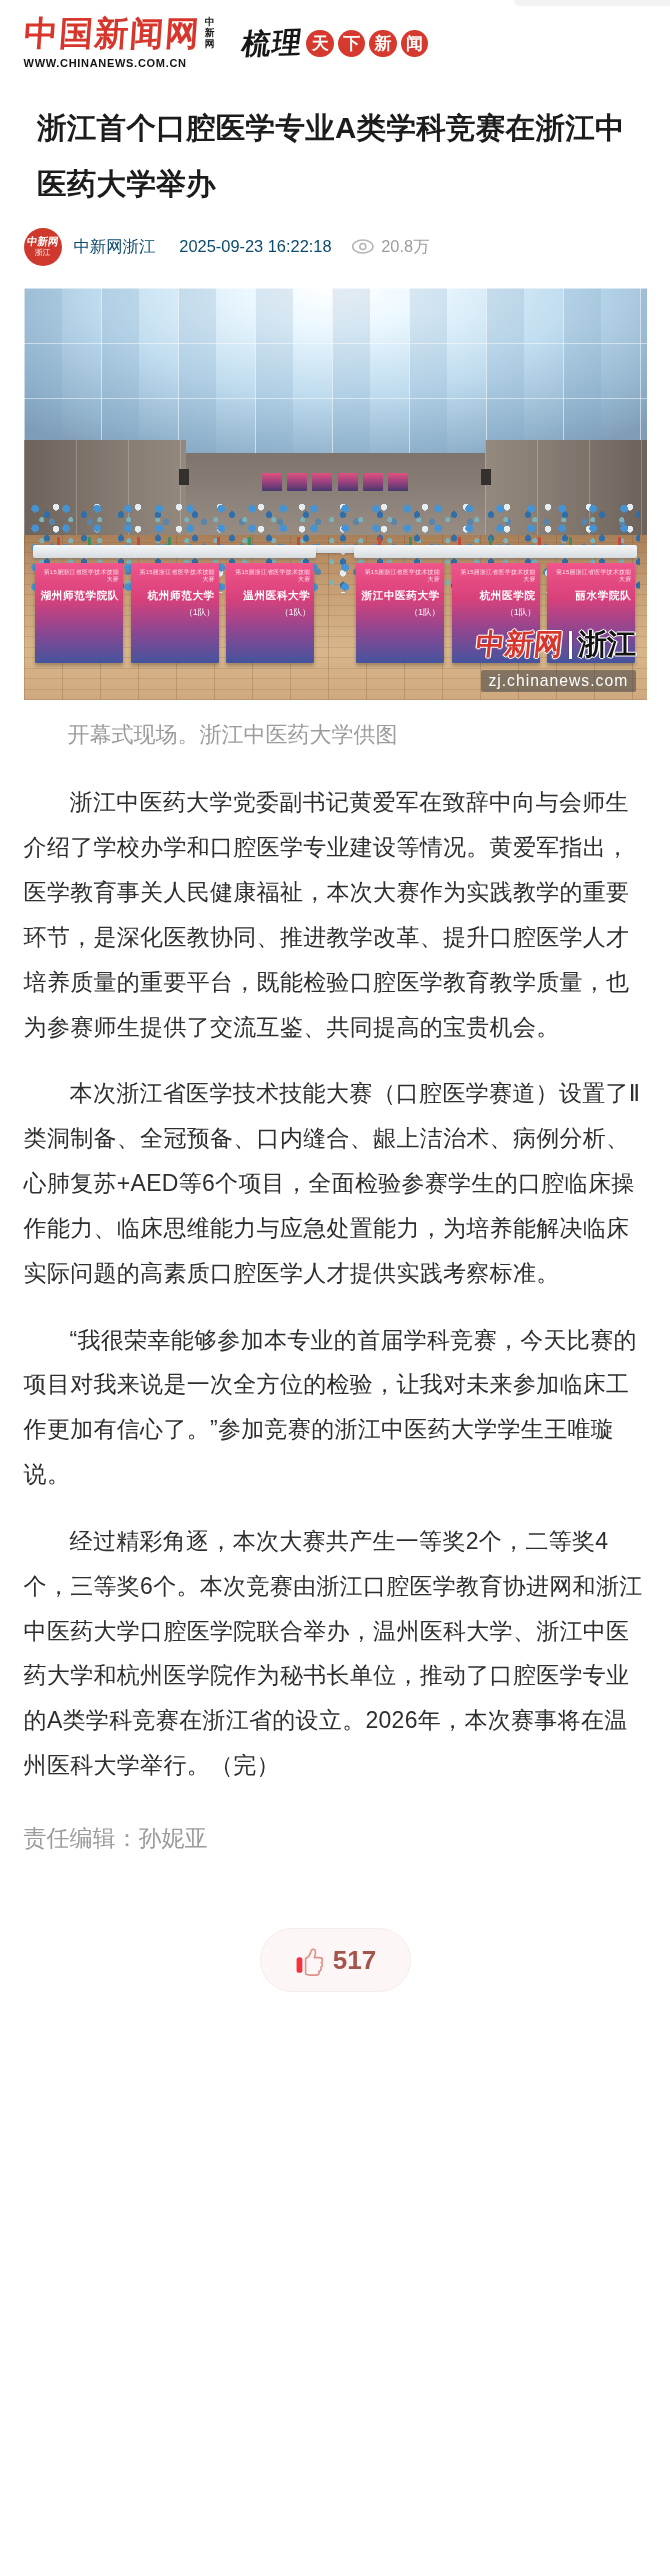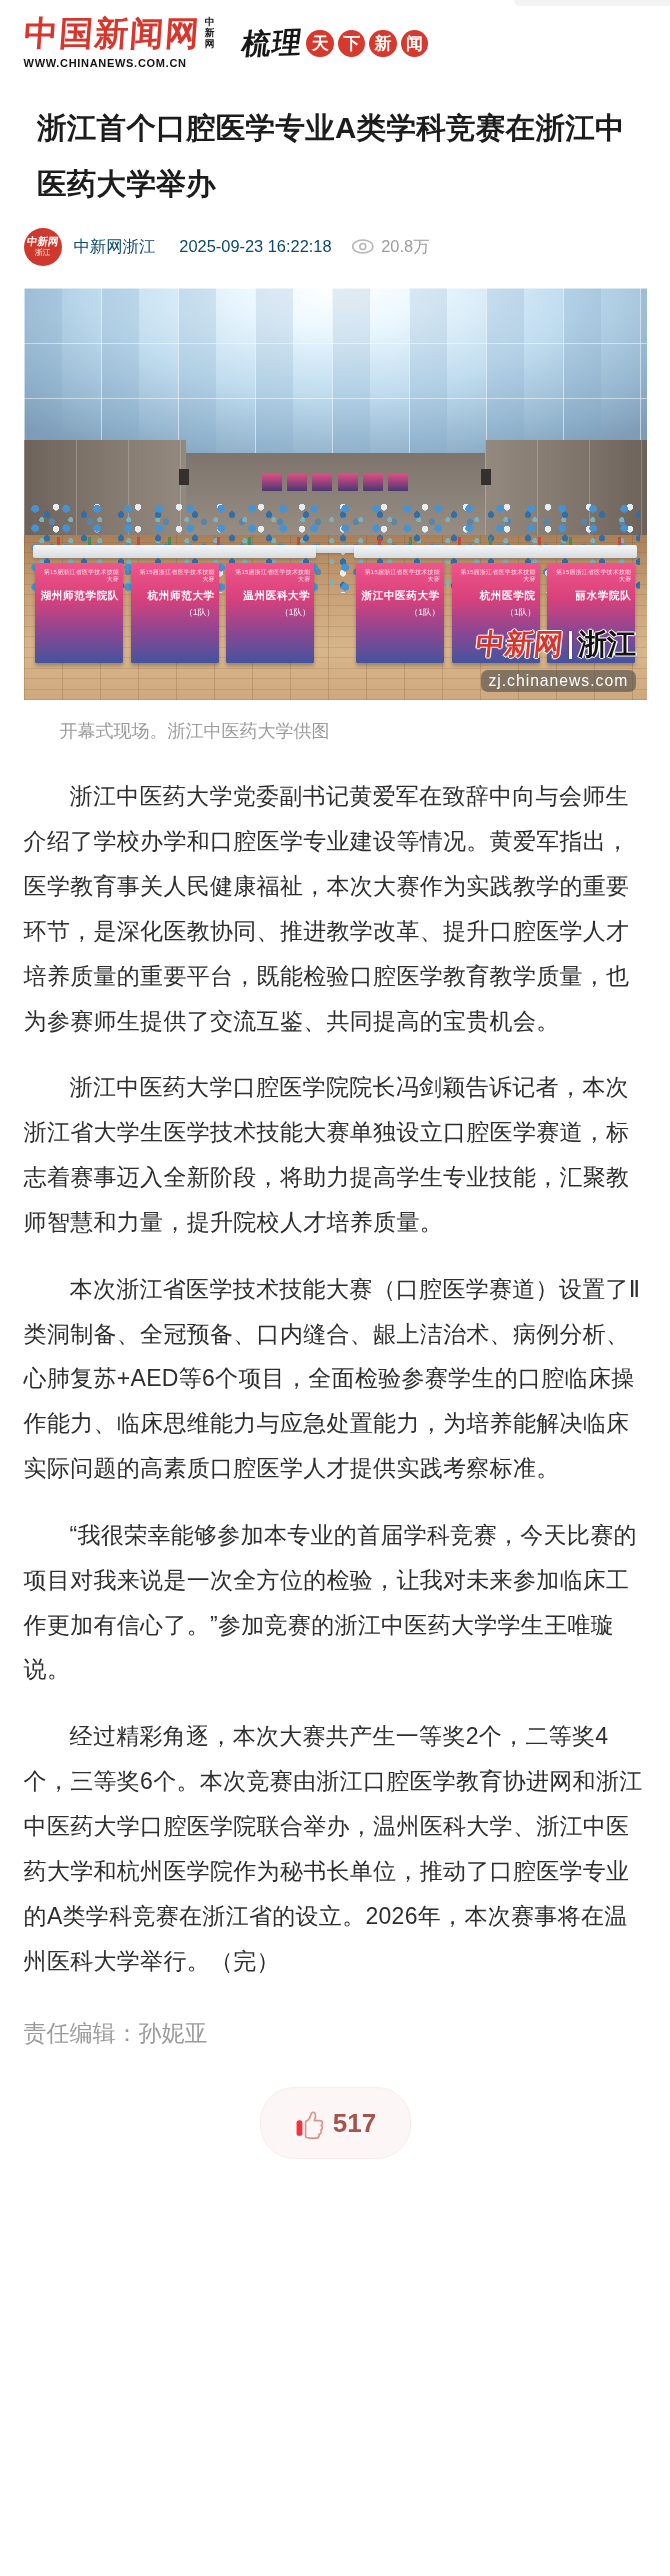--- a/index.html
+++ b/index.html
@@ -42,21 +42,21 @@
   .byline-text{ margin-left:11.8px; font-size:16.4px; color:#0c4a6e; display:flex; align-items:center; }
   .byline-text .ts{ margin-left:24px; }
   .views{ display:flex; align-items:center; margin-left:19.6px; }
   .views svg{ display:block; }
   .views .vcount{ font-size:16.4px; color:#9d9d9d; margin-left:6.5px; }
 
   
   .article-body{ padding:0 23.6px; margin-top:22px; }
   .article-body p{ font-size:23px; line-height:1.95; color:#2e2e2e;
     text-indent:2em; margin:0 0 22px; letter-spacing:0.3px; }
-  .caption{ font-size:18px; color:#9c9c9c; text-indent:2em; margin:18.3px 0 29px; line-height:1.5; }
+  .caption{ font-size:22px; color:#9c9c9c; text-indent:2em; margin:18.3px 0 29px; line-height:1.5; }
 
   
   .photo{ position:relative; width:623px; height:412px; margin:0 0 0;
     overflow:hidden; background:#8aa6bd; }
   .photo > div{ position:absolute; }
   .ph-ceiling{ left:0; right:0; top:0; height:48%;
     background:
       repeating-linear-gradient(90deg, rgba(255,255,255,.55) 0 1.3px, rgba(255,255,255,0) 1.3px 77px),
       repeating-linear-gradient(180deg, rgba(255,255,255,.50) 0 1.3px, rgba(255,255,255,0) 1.3px 55px),
       repeating-linear-gradient(90deg, rgba(120,158,190,.20) 0 38px, rgba(0,0,0,0) 38px 77px),
@@ -111,28 +111,28 @@
   .b-sub{ font-size:8.5px; margin-top:3.3px; }
   .ph-wm{ right:10.5px; bottom:7.9px; text-align:right; }
   .wm-top{ display:flex; align-items:center; justify-content:flex-end; }
   .wm-brand{ font-size:29px; font-weight:800; color:#d6362b; transform:skewX(-6deg);
     text-shadow:-1.3px 0 0 #fff, 1.3px 0 0 #fff, 0 -1.3px 0 #fff, 0 1.3px 0 #fff; }
   .wm-sep{ width:2.6px; height:27.5px; background:#fff; margin:0 6.5px;
     box-shadow:0 0 2px rgba(0,0,0,.35); }
   .wm-region{ font-size:29px; font-weight:800; color:#121212;
     text-shadow:-1.3px 0 0 #fff, 1.3px 0 0 #fff, 0 -1.3px 0 #fff, 0 1.3px 0 #fff; }
   .wm-url{ display:inline-block; margin-top:5.2px; background:rgba(72,72,72,.58); color:#fff;
-    font-size:15.7px; letter-spacing:1px; padding:2px 7.9px; border-radius:7px;margin-left:18px; }
+    font-size:15.7px; letter-spacing:1px; padding:2px 7.9px; border-radius:2px;margin-left:18px; }
 
   
   .editor-line{ padding:0 23.6px; margin-top:35px; font-size:23px; color:#9b9b9b; }
   .like-row{ display:flex; justify-content:center; margin:38px 0 18.3px; }
-  .like-btn{ width:151px; height:72px; border-radius:34px; background:#fdf6f6;
+  .like-btn{ width:151px; height:64px; border-radius:34px; background:#fdf6f6;
     border:0.7px solid #f8ecea; display:flex; align-items:center; justify-content:center;
-    cursor:pointer; }
+    cursor:pointer;margin-top:36px; }
   .like-btn svg{ display:block; }
   .like-count{ font-size:26px; font-weight:600; color:#a3554b; margin-left:7.9px; }
 </style>
 </head>
 <body>
 
 <div class="top-artifact"></div>
 
 <header class="site-header">
   <div class="logo-block">
@@ -248,21 +248,20 @@
         <span class="wm-sep"></span>
         <span class="wm-region">浙江</span>
       </div>
       <span class="wm-url">zj.chinanews.com</span>
     </div>
   </div>
 
   <div class="caption">开幕式现场。浙江中医药大学供图</div>
 
   <p>浙江中医药大学党委副书记黄爱军在致辞中向与会师生介绍了学校办学和口腔医学专业建设等情况。黄爱军指出，医学教育事关人民健康福祉，本次大赛作为实践教学的重要环节，是深化医教协同、推进教学改革、提升口腔医学人才培养质量的重要平台，既能检验口腔医学教育教学质量，也为参赛师生提供了交流互鉴、共同提高的宝贵机会。</p>
-  <p>浙江中医药大学口腔医学院院长冯剑颖告诉记者，本次浙江省大学生医学技术技能大赛单独设立口腔医学赛道，标志着赛事迈入全新阶段，将助力提高学生专业技能，汇聚教师智慧和力量，提升院校人才培养质量。</p>
   <p>本次浙江省医学技术技能大赛（口腔医学赛道）设置了Ⅱ类洞制备、全冠预备、口内缝合、龈上洁治术、病例分析、心肺复苏+AED等6个项目，全面检验参赛学生的口腔临床操作能力、临床思维能力与应急处置能力，为培养能解决临床实际问题的高素质口腔医学人才提供实践考察标准。</p>
   <p>“我很荣幸能够参加本专业的首届学科竞赛，今天比赛的项目对我来说是一次全方位的检验，让我对未来参加临床工作更加有信心了。”参加竞赛的浙江中医药大学学生王唯璇说。</p>
   <p>经过精彩角逐，本次大赛共产生一等奖2个，二等奖4个，三等奖6个。本次竞赛由浙江口腔医学教育协进网和浙江中医药大学口腔医学院联合举办，温州医科大学、浙江中医药大学和杭州医学院作为秘书长单位，推动了口腔医学专业的A类学科竞赛在浙江省的设立。2026年，本次赛事将在温州医科大学举行。（完）</p>
 </div>
 
 <div class="editor-line">责任编辑：孙妮亚</div>
 
 <div class="like-row">
   <div class="like-btn">
     <span>

